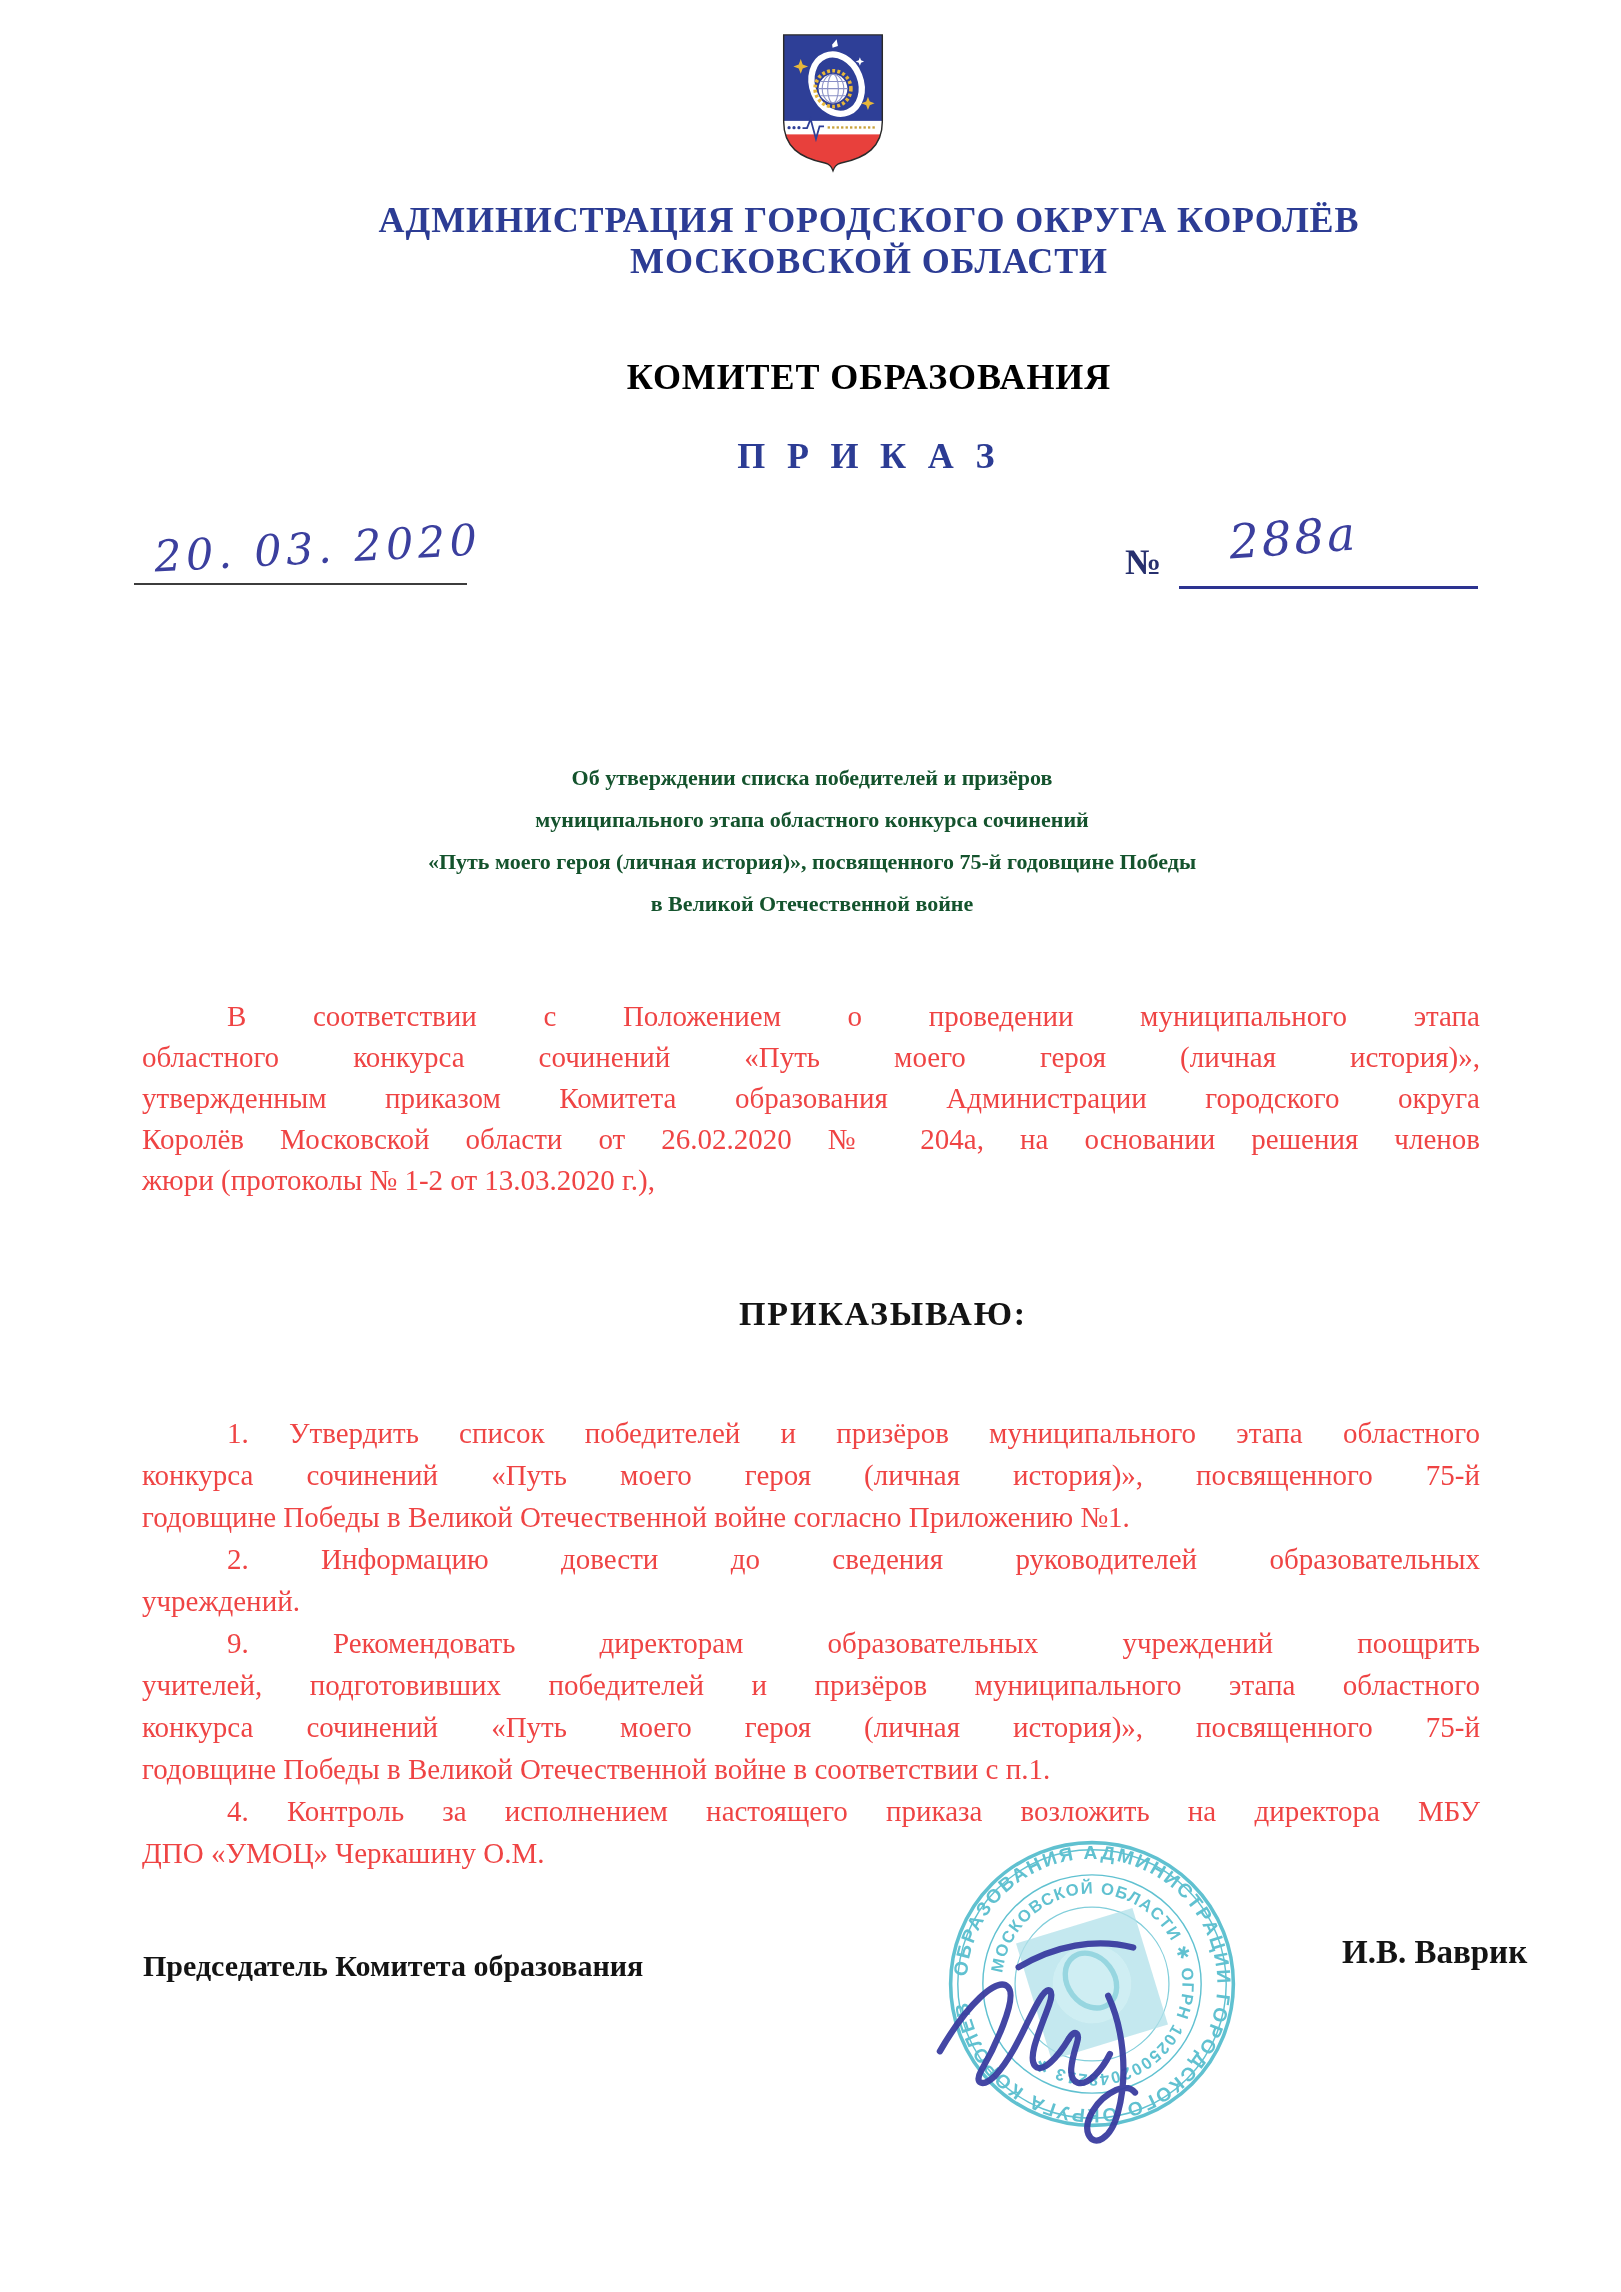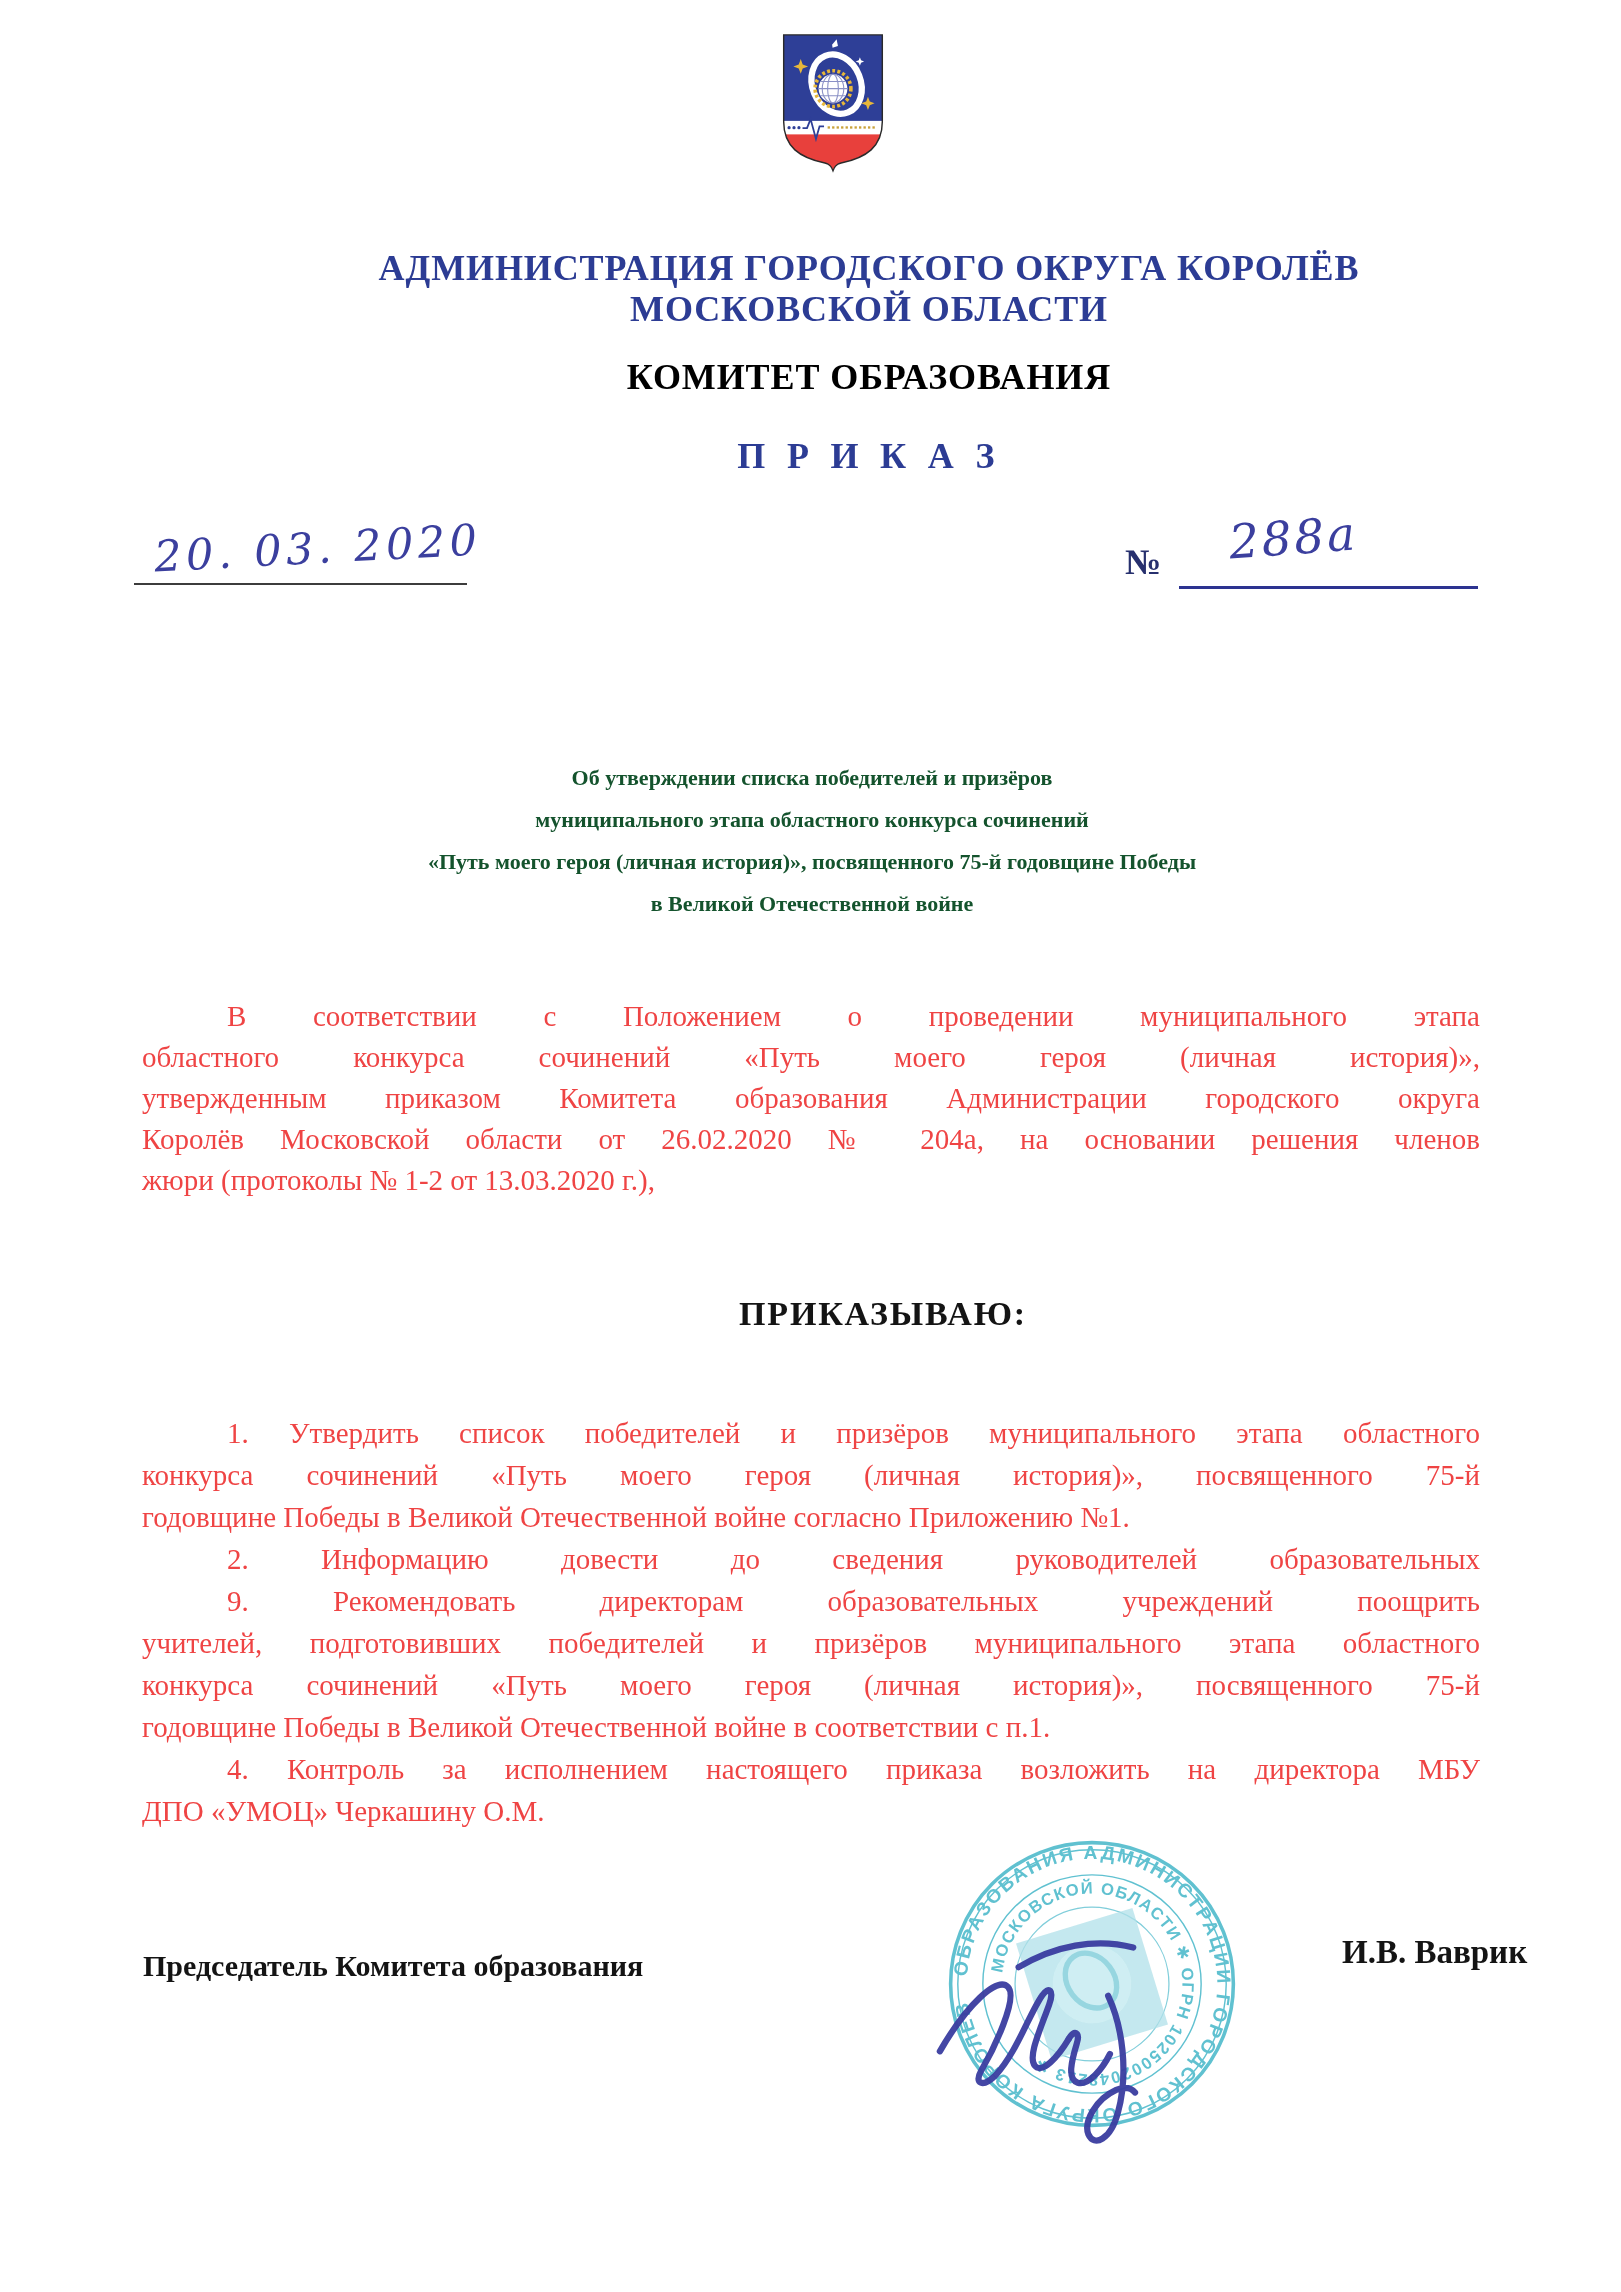--- a/index.html
+++ b/index.html
@@ -11,21 +11,20 @@
     font-family:"Liberation Serif","DejaVu Serif",serif;
     color:#1c1c1c;
   }
   .abs{position:absolute;}
   
   .org-line{
     left:869px;transform:translateX(-50%);
     white-space:nowrap;
     font-weight:bold;font-size:36px;letter-spacing:0.9px;
     color:#2c3c94;
-    margin-top:48px;
   }
   .dept-line{
     left:869px;transform:translateX(-50%);
     white-space:nowrap;
     font-weight:bold;font-size:36px;letter-spacing:0.9px;
     color:#000000;
   }
   .doctype-line{
     left:869px;transform:translateX(-50%);
     white-space:nowrap;
@@ -161,20 +160,21 @@
   <div class="abs resolution" style="top:1295px;">ПРИКАЗЫВАЮ:</div>
 
   <div class="abs body-block items" style="top:1412px;">
     <p style="margin:0;">
       <span class="jline first">1. Утвердить список победителей и призёров муниципального этапа областного</span>
       <span class="jline">конкурса сочинений «Путь моего героя (личная история)», посвященного 75-й</span>
       <span class="jline last">годовщине Победы в Великой Отечественной войне согласно Приложению №1.</span>
     </p>
     <p style="margin:0;">
       <span class="jline first">2. Информацию довести до сведения руководителей образовательных</span>
+      <span class="jline last">учреждений.</span>
     </p>
     <p style="margin:0;">
       <span class="jline first">9. Рекомендовать директорам образовательных учреждений поощрить</span>
       <span class="jline">учителей, подготовивших победителей и призёров муниципального этапа областного</span>
       <span class="jline">конкурса сочинений «Путь моего героя (личная история)», посвященного 75-й</span>
       <span class="jline last">годовщине Победы в Великой Отечественной войне в соответствии с п.1.</span>
     </p>
     <p style="margin:0;">
       <span class="jline first">4. Контроль за исполнением настоящего приказа возложить на директора МБУ</span>
       <span class="jline last">ДПО «УМОЦ» Черкашину О.М.</span>

